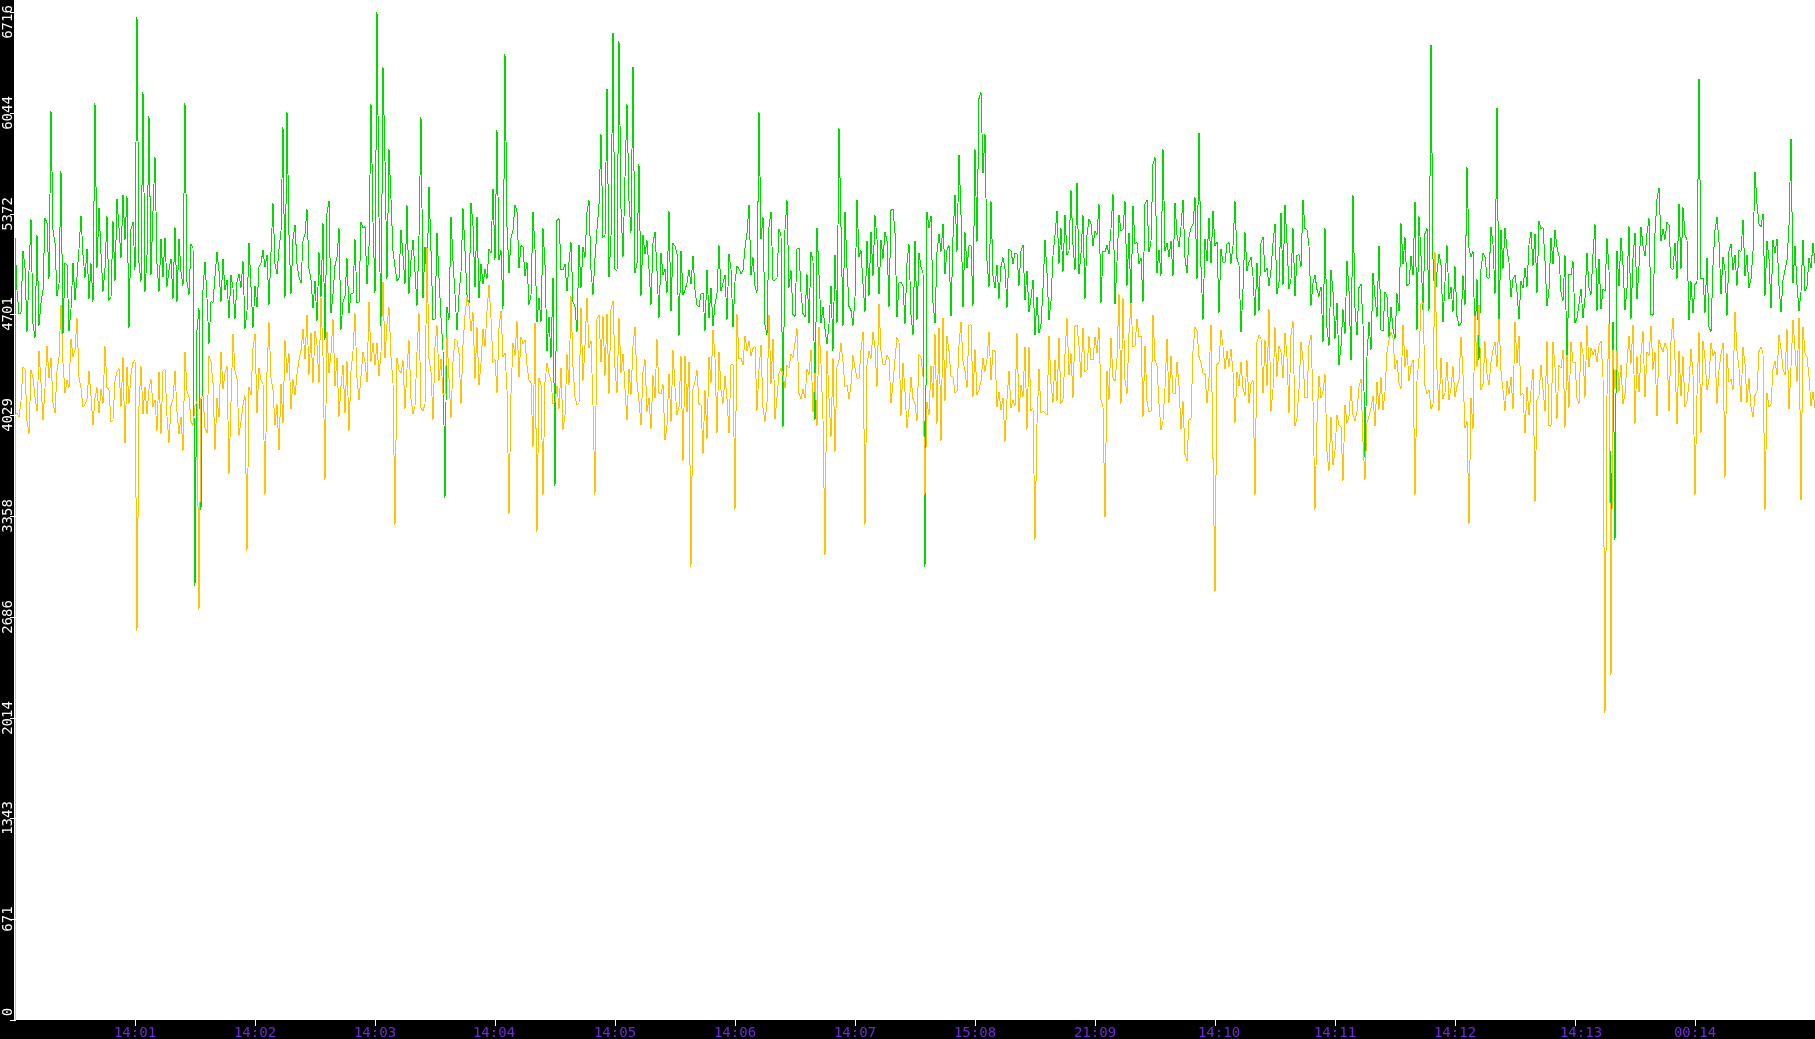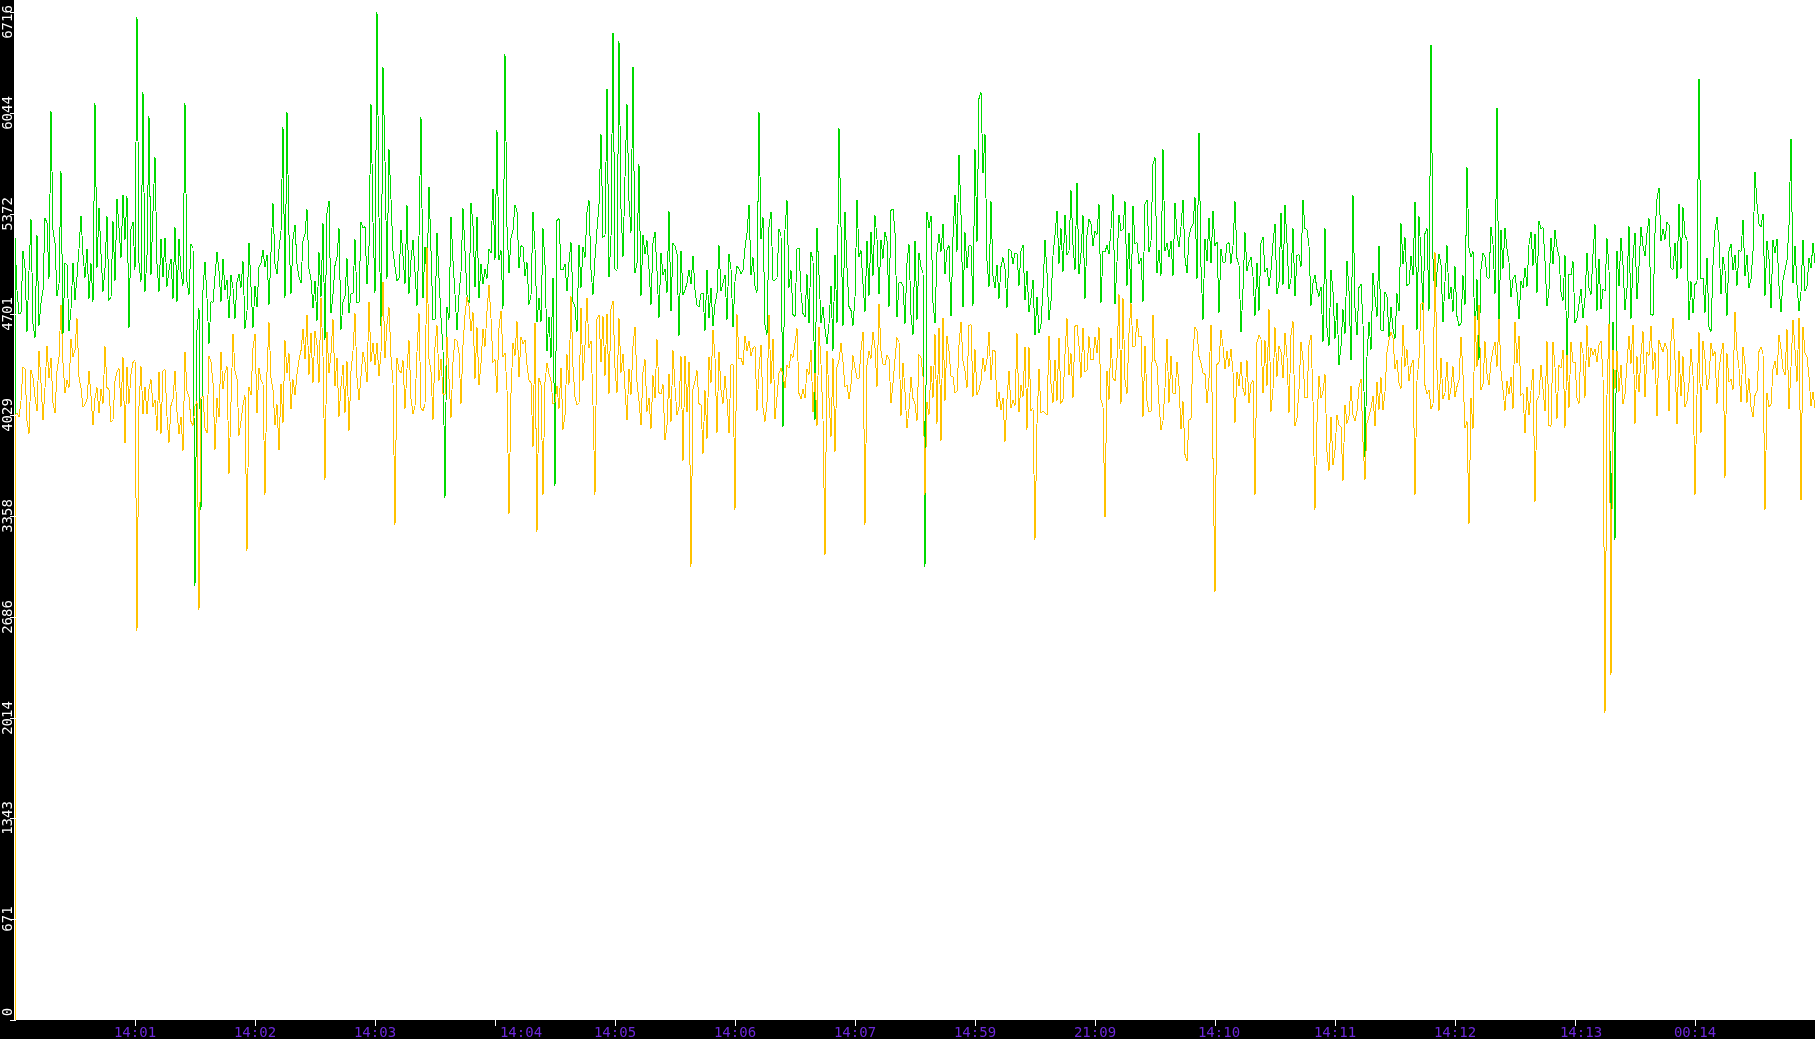--- a/index.html
+++ b/index.html
@@ -50,29 +50,29 @@
       <div class="ytick" style="top: 1020px;"></div>
       <div class="ylabel" style="top: 1012px;">0</div>
     </div>
 <div class="xtick" style="left: 135px;"></div>
     <div class="xlabel" style="left: 135px;">14:01</div>
     <div class="xtick" style="left: 255px;"></div>
     <div class="xlabel" style="left: 255px;">14:02</div>
     <div class="xtick" style="left: 375px;"></div>
     <div class="xlabel" style="left: 375px;">14:03</div>
     <div class="xtick" style="left: 495px;"></div>
-    <div class="xlabel" style="left: 521px;">14:04</div>
+    <div class="xlabel" style="left: 494px;">14:04</div>
     <div class="xtick" style="left: 615px;"></div>
     <div class="xlabel" style="left: 615px;">14:05</div>
     <div class="xtick" style="left: 735px;"></div>
     <div class="xlabel" style="left: 735px;">14:06</div>
     <div class="xtick" style="left: 855px;"></div>
     <div class="xlabel" style="left: 855px;">14:07</div>
     <div class="xtick" style="left: 975px;"></div>
-    <div class="xlabel" style="left: 975px;">14:59</div>
+    <div class="xlabel" style="left: 975px;">15:08</div>
     <div class="xtick" style="left: 1095px;"></div>
     <div class="xlabel" style="left: 1095px;">21:09</div>
     <div class="xtick" style="left: 1215px;"></div>
     <div class="xlabel" style="left: 1219px;">14:10</div>
     <div class="xtick" style="left: 1335px;"></div>
     <div class="xlabel" style="left: 1335px;">14:11</div>
     <div class="xtick" style="left: 1455px;"></div>
     <div class="xlabel" style="left: 1455px;">14:12</div>
     <div class="xtick" style="left: 1575px;"></div>
     <div class="xlabel" style="left: 1549px; margin-left: 32px;">14:13</div>

